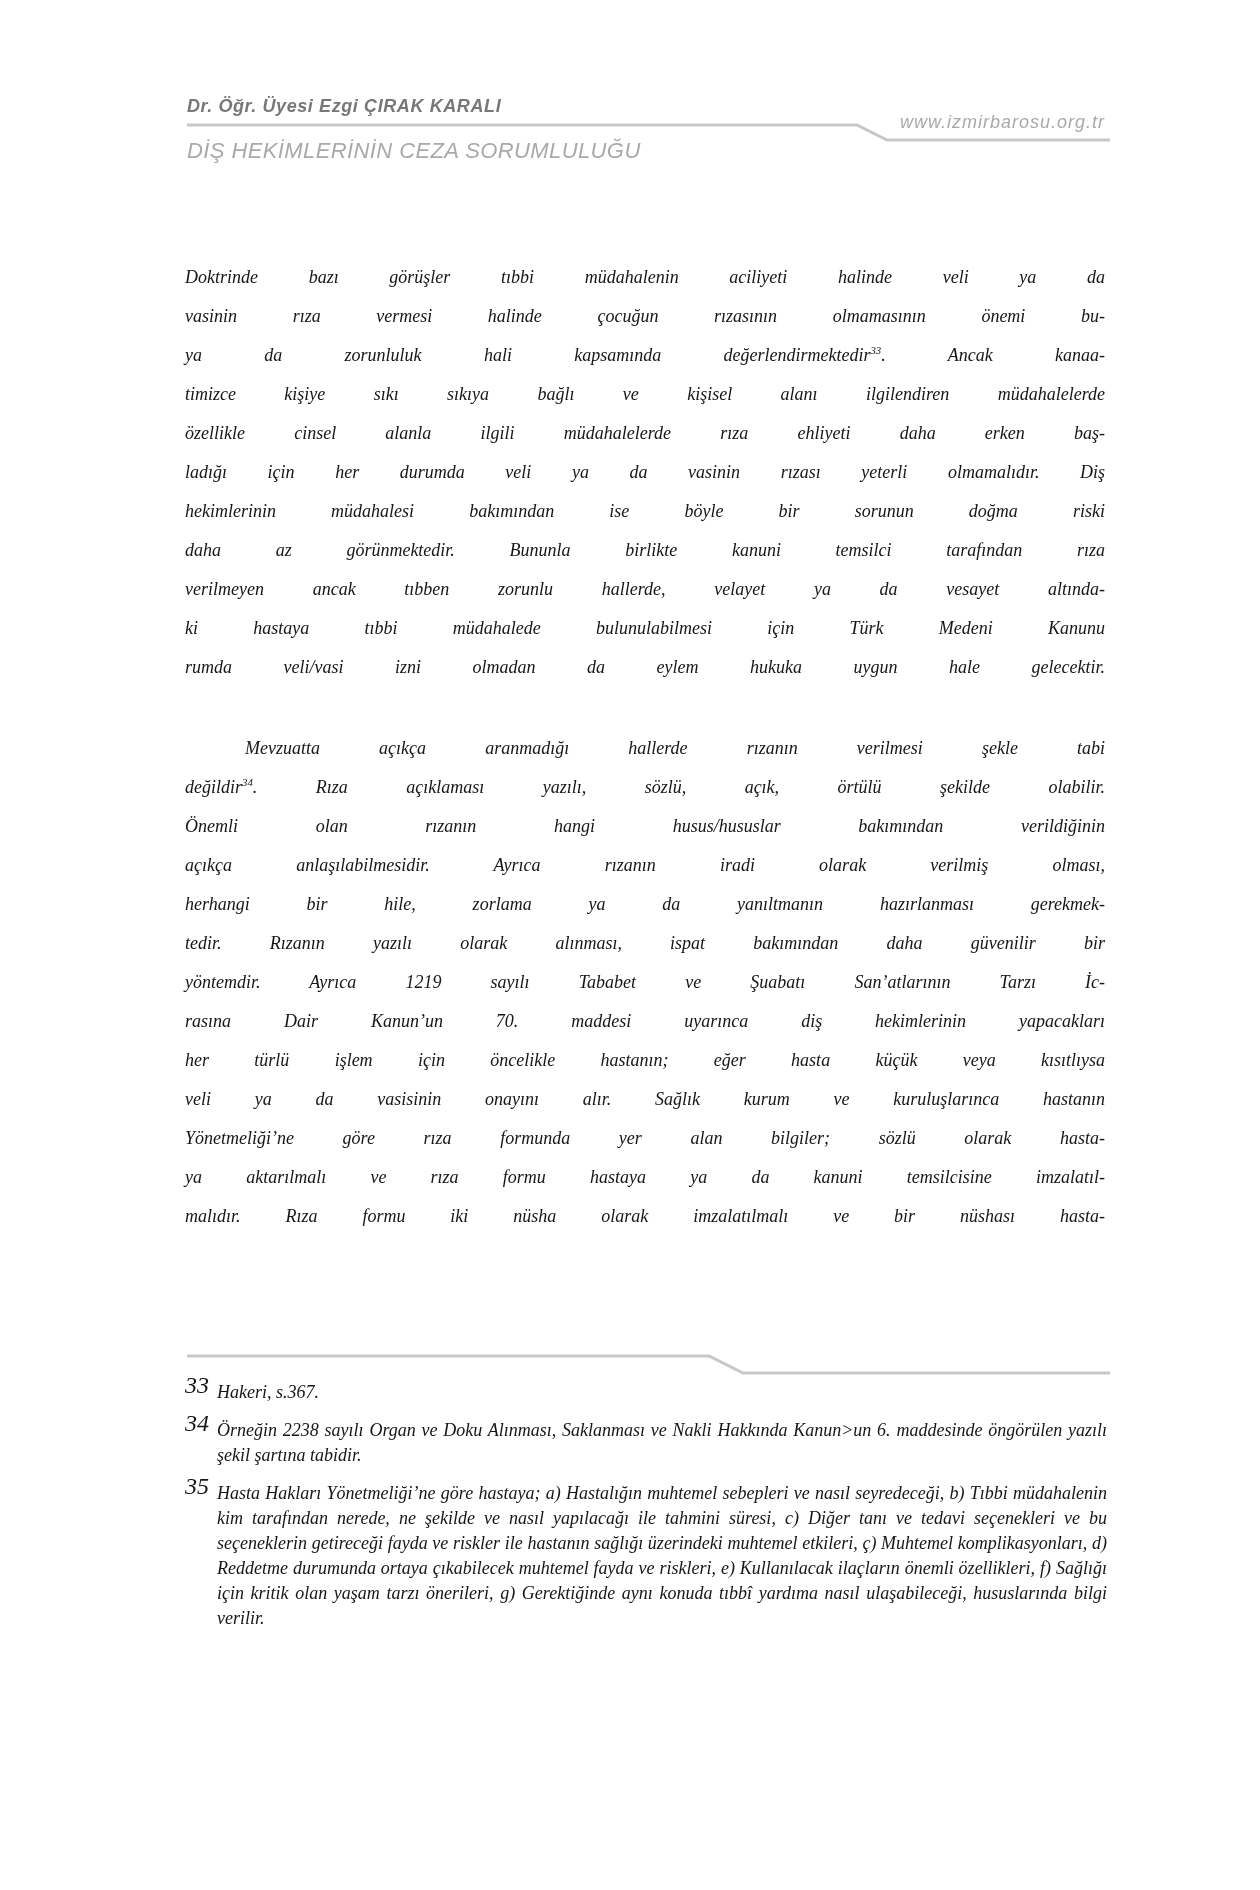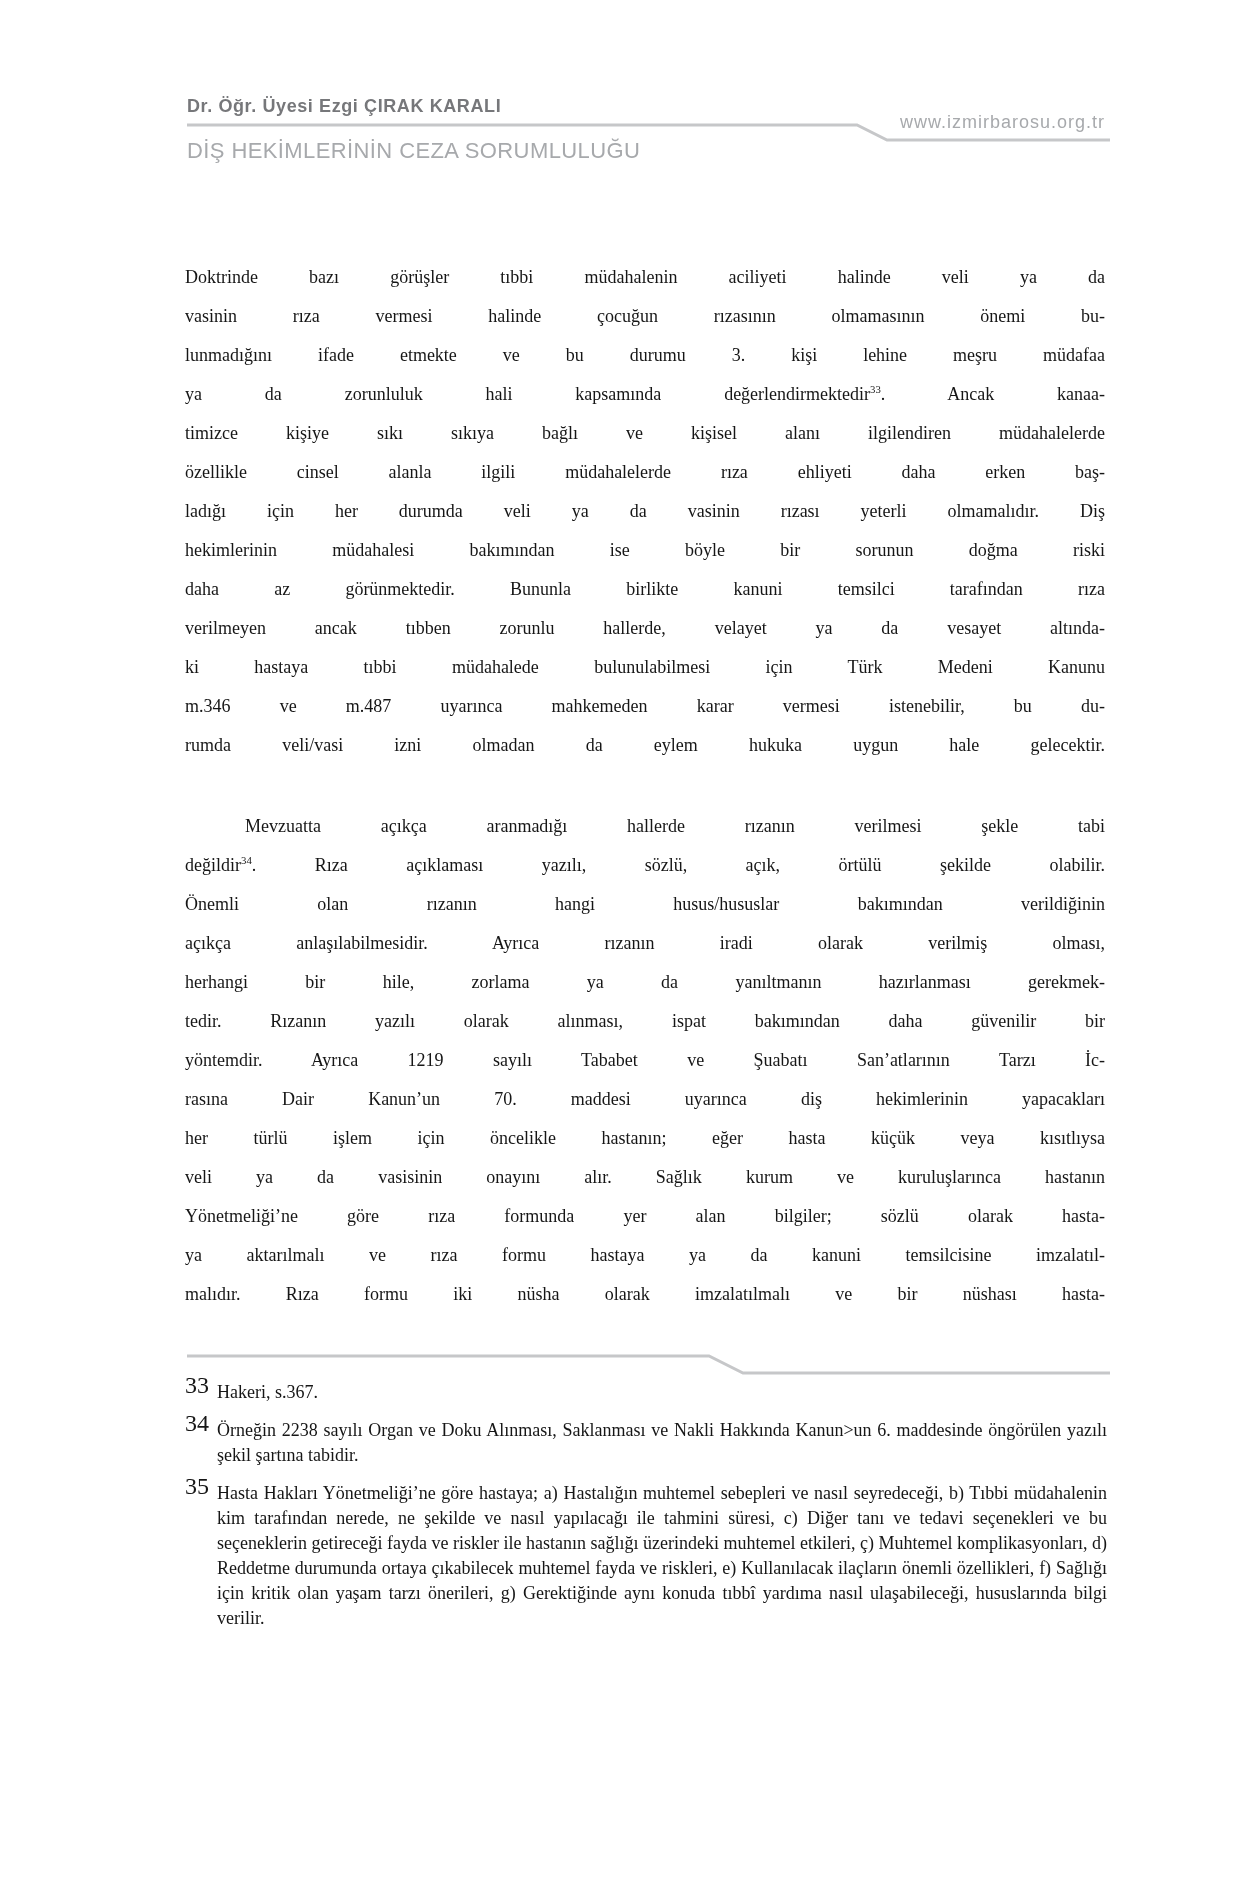--- a/index.html
+++ b/index.html
@@ -2,20 +2,21 @@
 <html lang="tr" style="--header-author-gray: #76777a; --header-title-gray: #a7a9ac; --rule-gray: #c6c7c9; --footer-text-gray: #8d8f92; --body-text: #161616;"><head>
 <meta charset="utf-8">
 <style>
   html,body{margin:0;padding:0;background:#ffffff;}
   .page{
     position:relative;
     width:1260px;height:1646px;
     background:#ffffff;
     overflow:hidden;
     font-family:"Liberation Serif", serif;
+    font-style:italic;
   }
   
   .author{
     position:absolute;left:187px;top:96px;
     font-family:"Liberation Sans", sans-serif;
     font-weight:bold;font-size:18px;letter-spacing:.6px;
     color:var(--header-author-gray,#76777a);
   }
   .doc-title{
     position:absolute;left:187px;top:131px;
@@ -82,30 +83,28 @@
       <polyline points="2,7 672,7 702,22 925,22"></polyline>
     </svg>
     <div class="doc-title">DİŞ HEKİMLERİNİN CEZA SORUMLULUĞU</div>
     <div class="website">www.izmirbarosu.org.tr</div>
   </header>
 
   <main class="body-text" id="body-text">
       <div class="paragraph">
         <div class="line">Doktrinde bazı görüşler tıbbi müdahalenin aciliyeti halinde veli ya da</div>
         <div class="line">vasinin rıza vermesi halinde çocuğun rızasının olmamasının önemi bu-</div>
-        <div class="line">lunmadığını ifade etmekte ve bu durumu 3. kişi lehine meşru müdafaa</div>
         <div class="line">ya da zorunluluk hali kapsamında değerlendirmektedir<sup>33</sup>. Ancak kanaa-</div>
         <div class="line">timizce kişiye sıkı sıkıya bağlı ve kişisel alanı ilgilendiren müdahalelerde</div>
         <div class="line">özellikle cinsel alanla ilgili müdahalelerde rıza ehliyeti daha erken baş-</div>
         <div class="line">ladığı için her durumda veli ya da vasinin rızası yeterli olmamalıdır. Diş</div>
         <div class="line">hekimlerinin müdahalesi bakımından ise böyle bir sorunun doğma riski</div>
         <div class="line">daha az görünmektedir.  Bununla birlikte kanuni temsilci tarafından rıza</div>
         <div class="line">verilmeyen ancak tıbben zorunlu hallerde, velayet ya da vesayet altında-</div>
         <div class="line">ki hastaya tıbbi müdahalede bulunulabilmesi için Türk Medeni Kanunu</div>
-        <div class="line">m.346 ve m.487 uyarınca mahkemeden karar vermesi istenebilir, bu du-</div>
         <div class="line">rumda veli/vasi izni olmadan da eylem hukuka uygun hale gelecektir.</div>
       </div>
       <div class="paragraph">
         <div class="line indent">Mevzuatta açıkça aranmadığı hallerde rızanın verilmesi şekle tabi</div>
         <div class="line">değildir<sup>34</sup>. Rıza açıklaması yazılı, sözlü, açık, örtülü şekilde olabilir.</div>
         <div class="line">Önemli olan rızanın hangi husus/hususlar bakımından verildiğinin</div>
         <div class="line">açıkça anlaşılabilmesidir. Ayrıca rızanın iradi olarak verilmiş olması,</div>
         <div class="line">herhangi bir hile, zorlama ya da yanıltmanın hazırlanması gerekmek-</div>
         <div class="line">tedir. Rızanın yazılı olarak alınması, ispat bakımından daha güvenilir bir</div>
         <div class="line">yöntemdir. Ayrıca 1219 sayılı Tababet ve Şuabatı San’atlarının Tarzı İc-</div>

